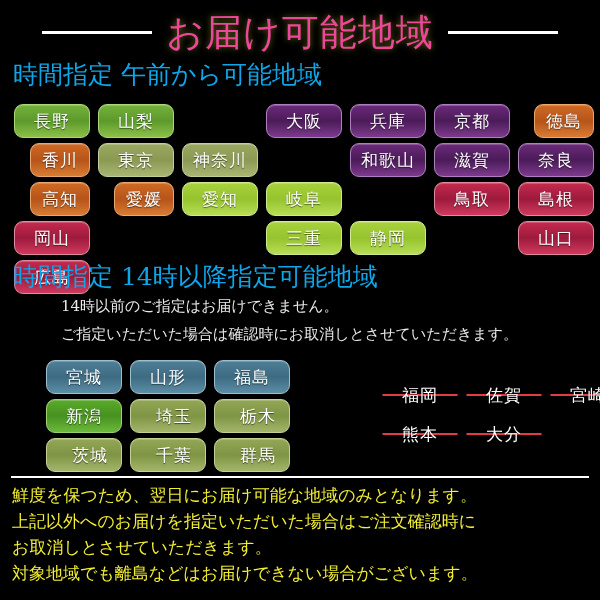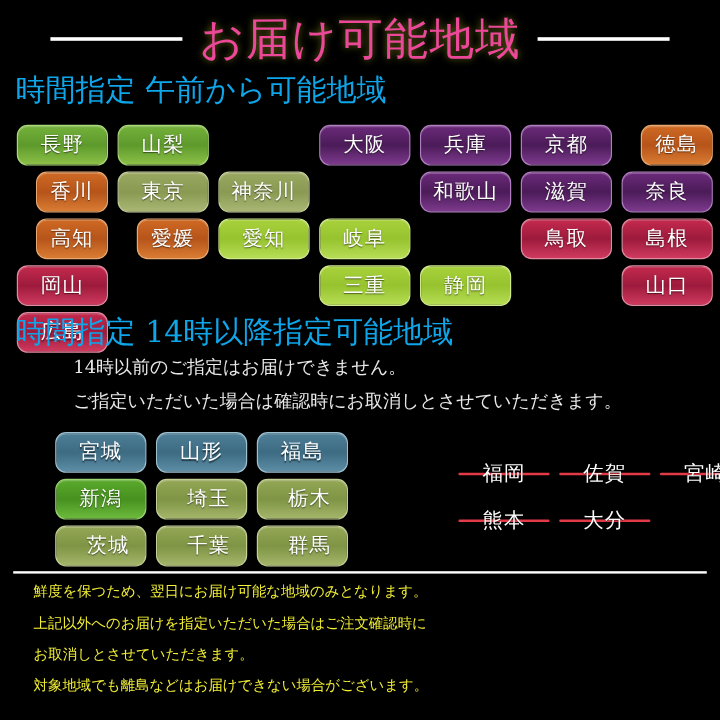--- a/index.html
+++ b/index.html
@@ -120,24 +120,24 @@
   #footer-rule {
     position: absolute;
     left: 11px;
     top: 476px;
     width: 578px;
     height: 2px;
     background: #ffffff;
   }
   .footer-line {
     position: absolute;
-    left: 28px;
+    left: 12px;
     color: #f2ef34;
     font-family: "DejaVu Serif", serif;
-    font-size: 12px;
+    font-size: 17px;
     line-height: 1;
     white-space: nowrap;
   }
   #foot-0 { top: 487px; }
   #foot-1 { top: 513px; }
   #foot-2 { top: 539px; }
   #foot-3 { top: 565px; }
 </style>
 </head>
 <body>

